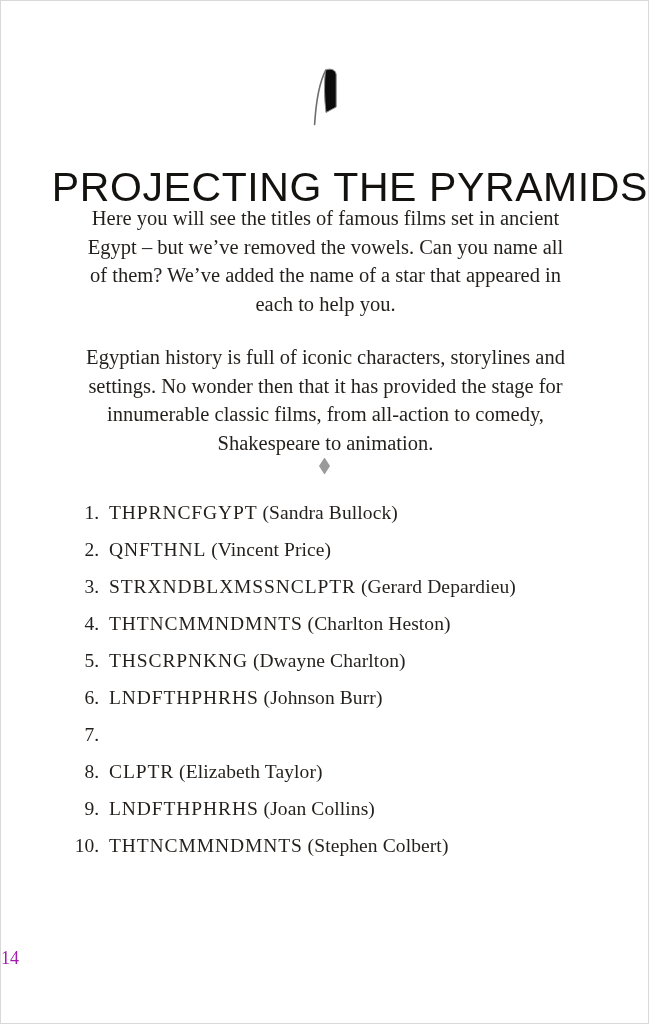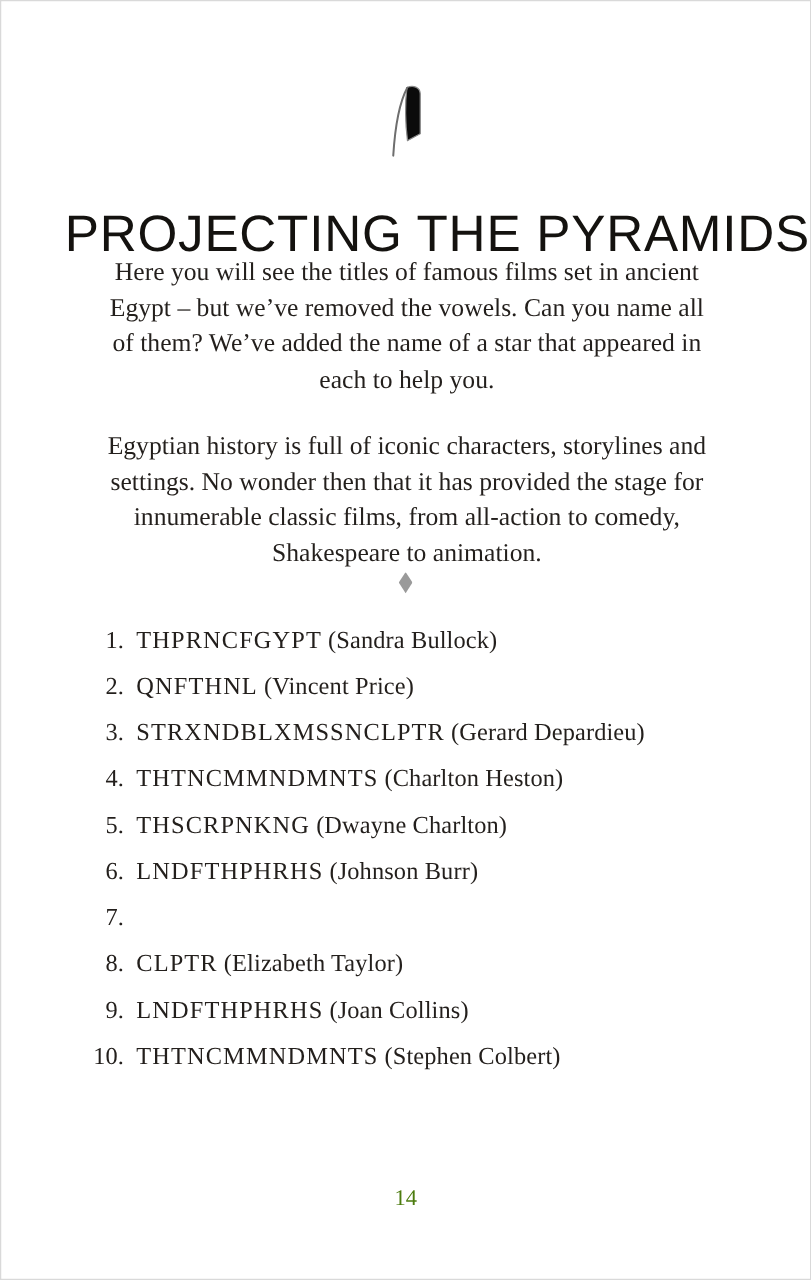--- a/index.html
+++ b/index.html
@@ -128,24 +128,23 @@
   .item-star {
     letter-spacing: 0.1px;
   }
 
   
   .folio {
     position: absolute;
     top: 946px;
     left: 0;
     width: 100%;
-    text-align: center;
     font-size: 18px;
     line-height: 22px;
-    color: #4d7c0f;
+    color: #a21caf;
   }
 </style>
 </head>
 <body>
 
 <div class="page">
 
   <div class="feather-wrap">
     <svg class="feather-svg" width="44" height="60" viewBox="0 0 44 60" aria-hidden="true">
       <path d="M22.5 3.0 C27.5 1.0, 33.0 2.5, 33.2 8.0 L33.2 40.0 L23.0 45.5 C21.3 32.0, 21.0 16.0, 22.5 3.0 Z" fill="#0b0b0b" stroke="#8a8a8a" stroke-width="1"></path>

